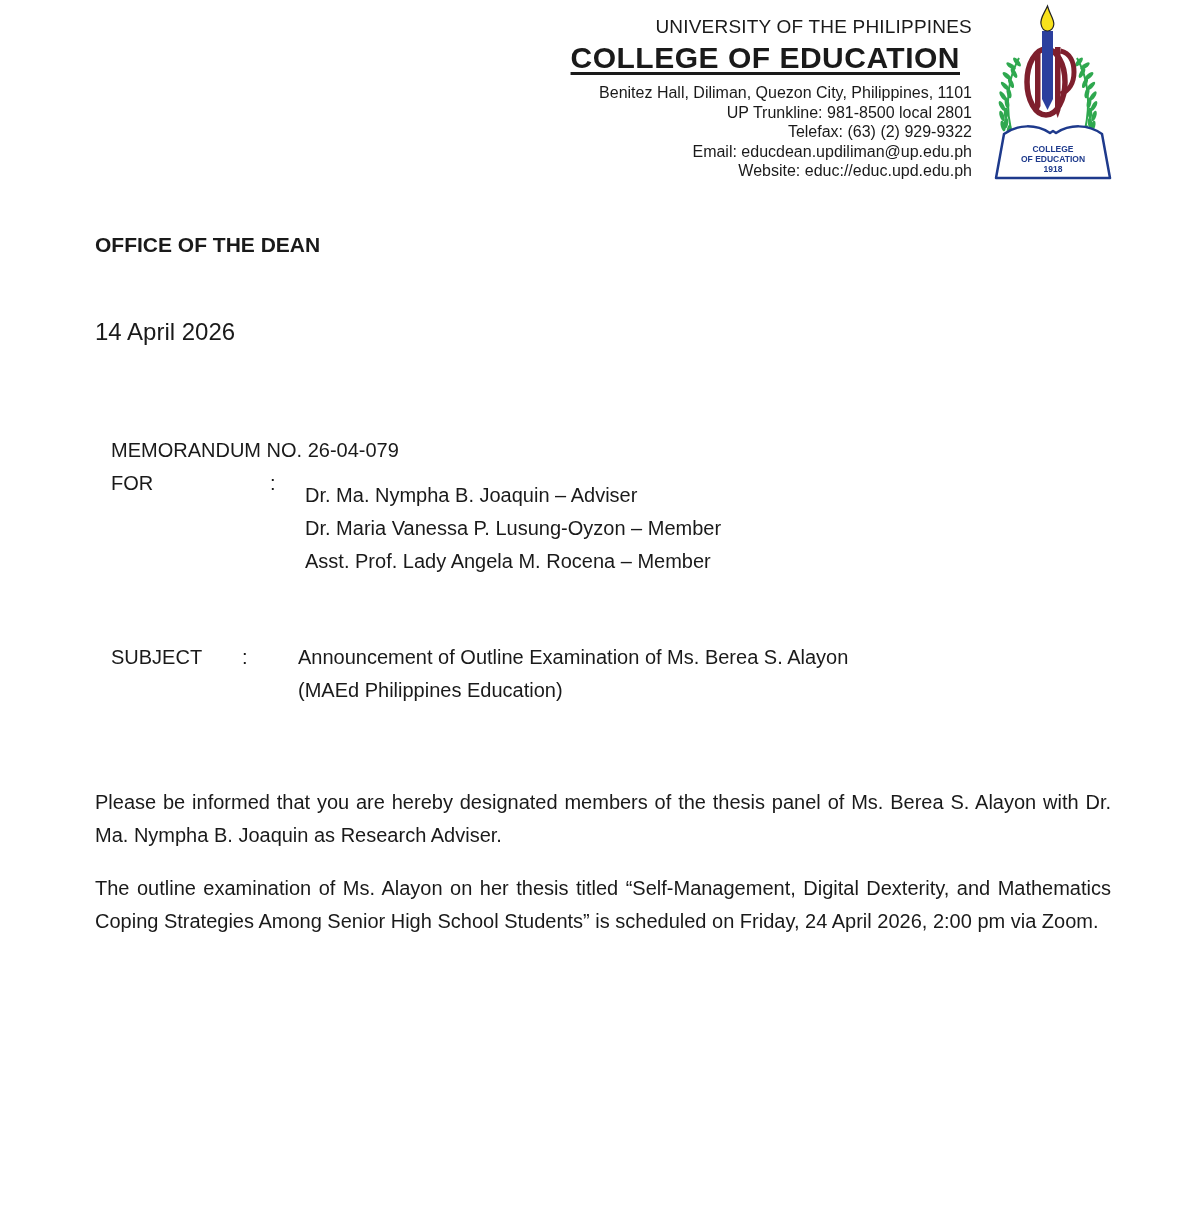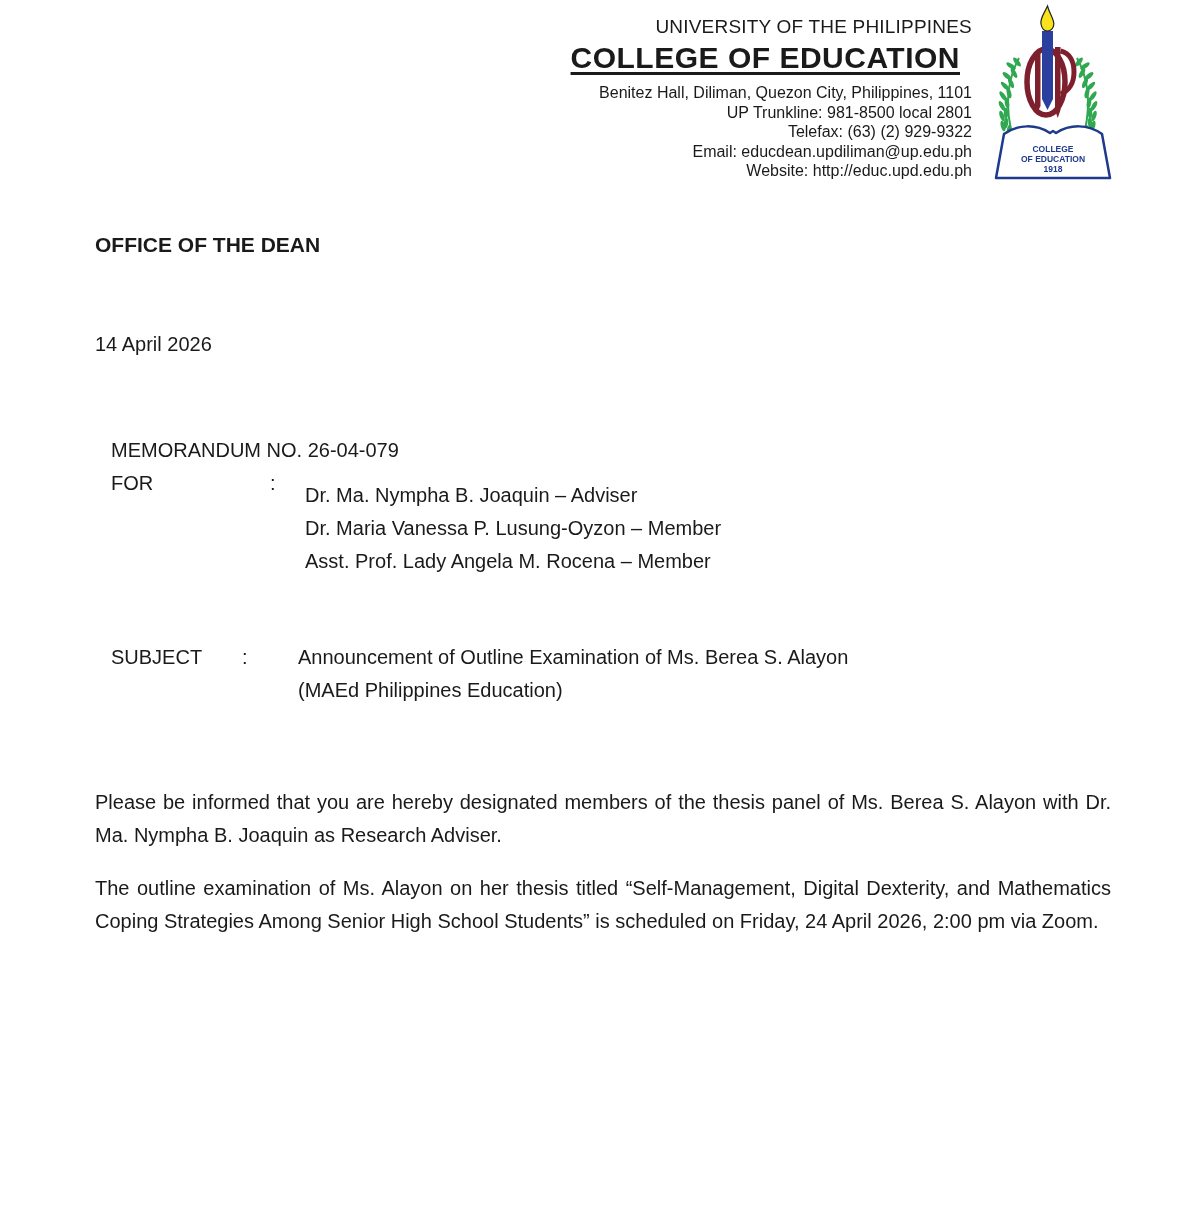--- a/index.html
+++ b/index.html
@@ -10,21 +10,21 @@
   
   .letterhead{position:absolute;top:14px;right:216px;text-align:right;}
   .lh-university{font-size:19px;line-height:25px;letter-spacing:.2px;}
   .lh-college{font-size:30px;line-height:36px;font-weight:700;letter-spacing:.5px;
     text-decoration:underline;text-decoration-thickness:2.5px;text-underline-offset:4px;
     margin:1px 12px 7px 0;}
   .lh-contact{font-size:16px;line-height:19.5px;}
   .logo{position:absolute;left:992px;top:2px;width:122px;height:182px;}
   
   .office{position:absolute;left:95px;top:228px;font-size:21px;font-weight:700;line-height:33px;}
-  .date{position:absolute;left:95px;top:315px;font-size:20px;line-height:33px;margin-top:13px;}
+  .date{position:absolute;left:95px;top:315px;font-size:24px;line-height:33px;}
   .memo-block{position:absolute;left:95px;top:434px;font-size:20px;line-height:33px;}
   .subject-block{position:absolute;left:95px;top:641px;font-size:20px;line-height:33px;}
   .row{position:relative;height:33px;white-space:nowrap;}
   .row .label{position:absolute;left:16px;top:0;}
   .memo-block .colon{position:absolute;left:175px;top:0;}
   .memo-block .value{position:absolute;left:210px;top:12px;}
   .subject-block .colon{position:absolute;left:147px;top:0;}
   .subject-block .value{position:absolute;left:203px;top:0;}
   .para{position:absolute;left:95px;width:1016px;font-size:20px;line-height:33px;
     text-align:justify;text-justify:inter-word;}
@@ -44,21 +44,21 @@
 
 <div class="page">
 
   <div class="letterhead">
     <div class="lh-university">UNIVERSITY OF THE PHILIPPINES</div>
     <div class="lh-college">COLLEGE OF EDUCATION</div>
     <div class="lh-contact">Benitez Hall, Diliman, Quezon City, Philippines, 1101</div>
     <div class="lh-contact">UP Trunkline: 981-8500 local 2801</div>
     <div class="lh-contact">Telefax: (63) (2) 929-9322</div>
     <div class="lh-contact">Email: educdean.updiliman@up.edu.ph</div>
-    <div class="lh-contact">Website: http://educ.upd.edu.ph</div>
+    <div class="lh-contact">Website: educ://educ.upd.edu.ph</div>
   </div>
 
   <svg class="logo" viewBox="0 0 122 182" aria-hidden="true">
 
     <g id="laurelL" fill="#2FA84F">
       <path d="M27,56 C16,76 13,100 19,128" fill="none" stroke="#2FA84F" stroke-width="2"></path>
       <ellipse cx="25" cy="60" rx="2.2" ry="5.5" transform="rotate(-40 25 60)"></ellipse>
       <ellipse cx="19" cy="64" rx="2.2" ry="5.5" transform="rotate(-55 19 64)"></ellipse>
       <ellipse cx="22" cy="71" rx="2.2" ry="5.5" transform="rotate(-30 22 71)"></ellipse>
       <ellipse cx="15" cy="74" rx="2.2" ry="5.5" transform="rotate(-50 15 74)"></ellipse>

